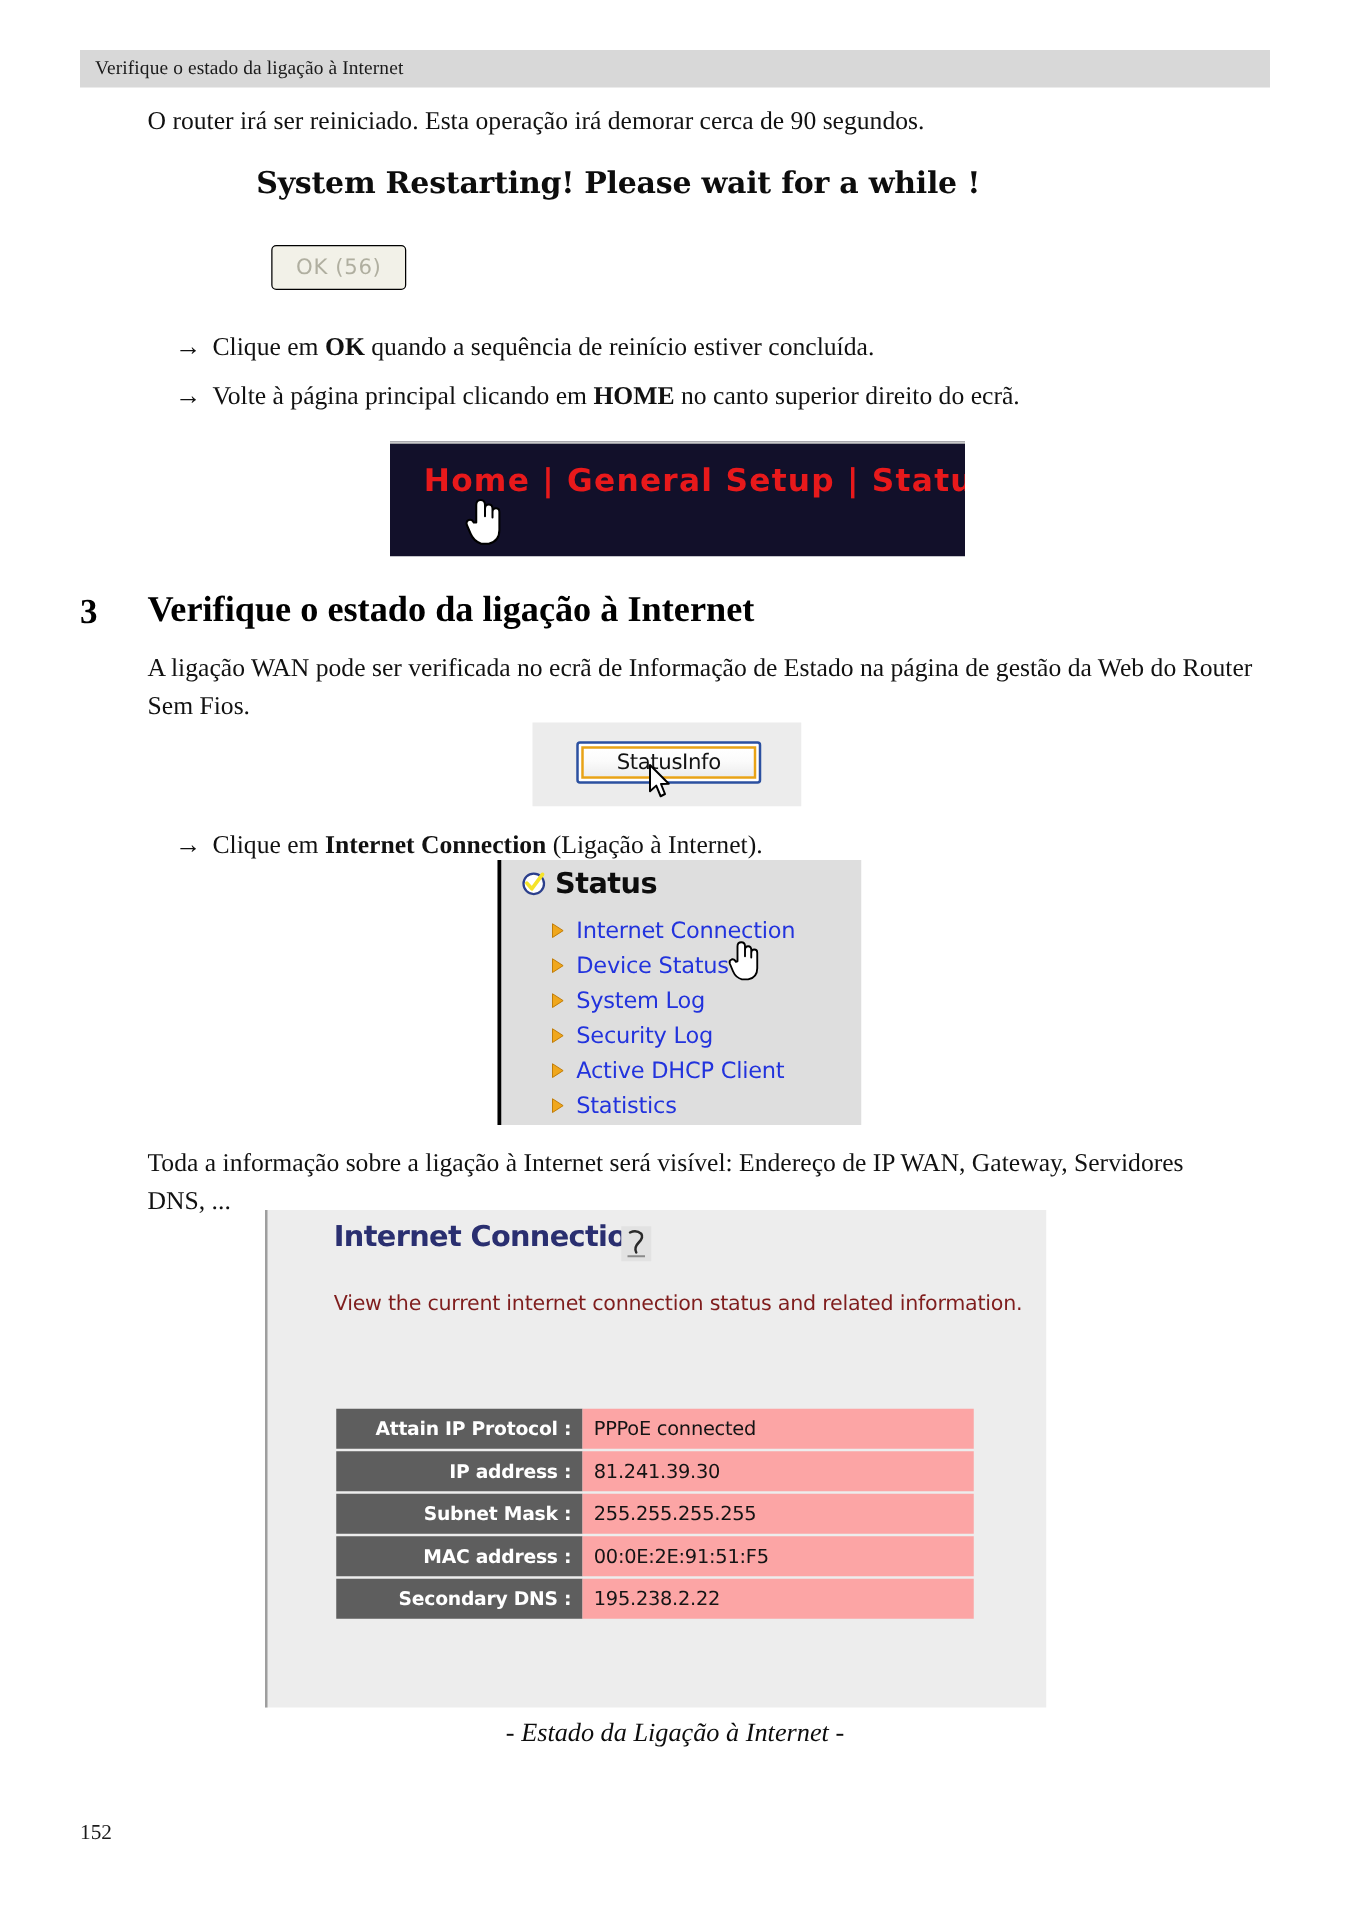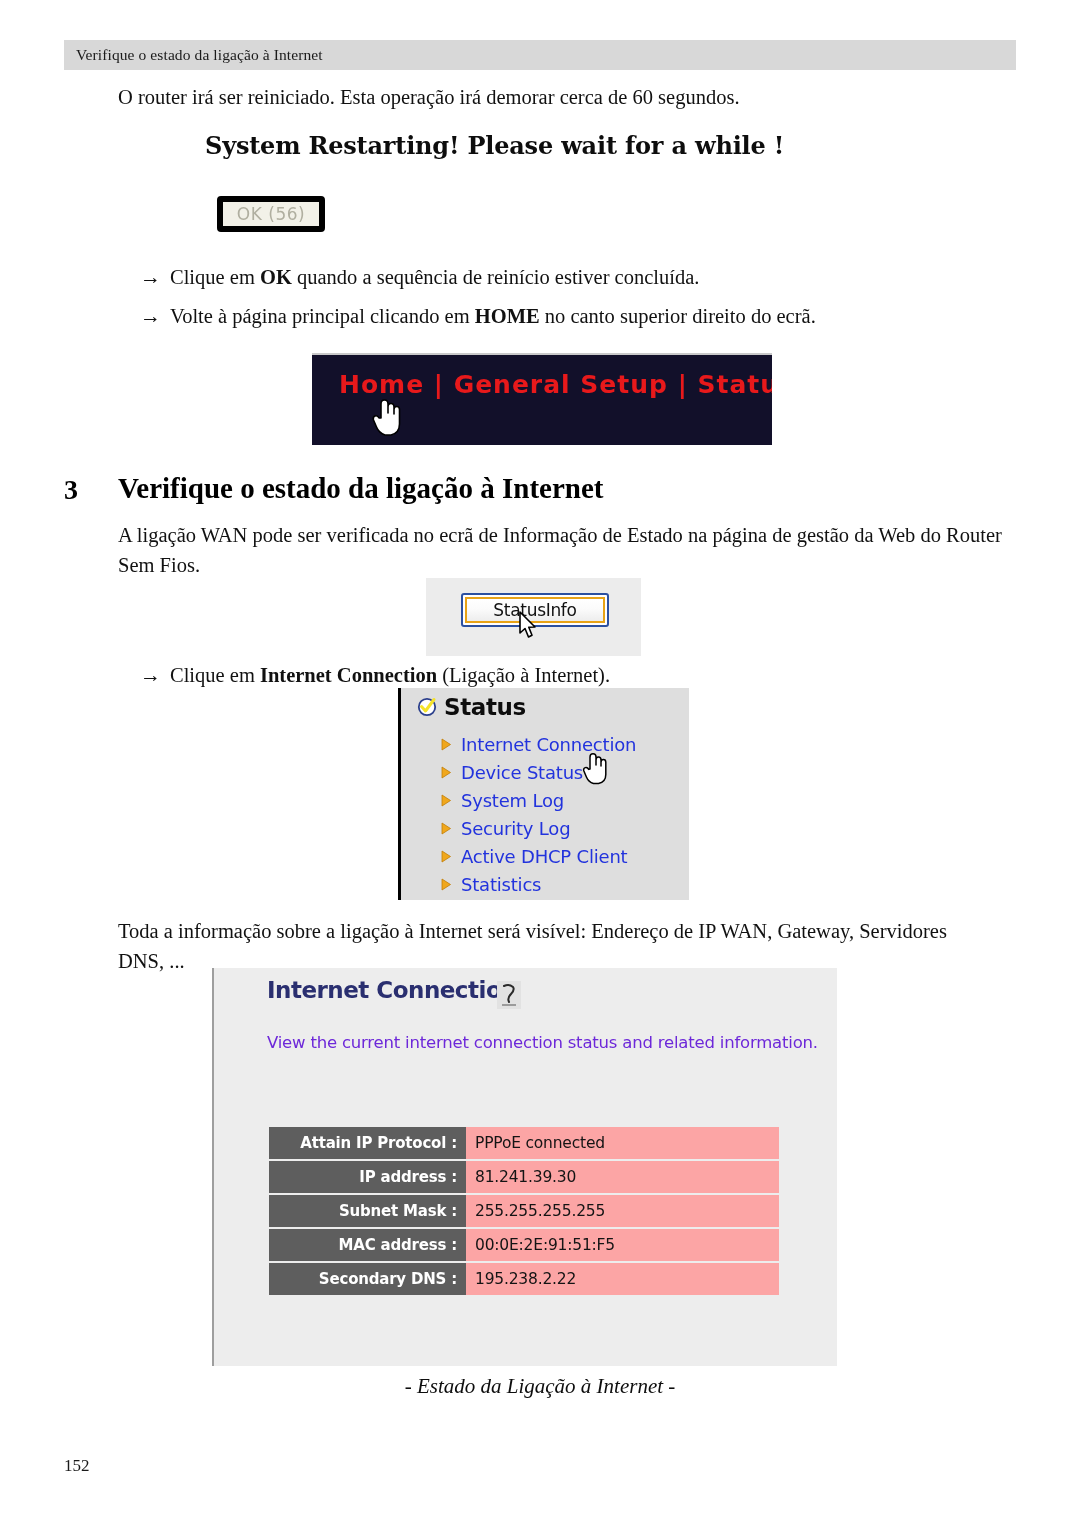--- a/index.html
+++ b/index.html
@@ -74,21 +74,21 @@
     white-space: nowrap;
   }
 
   
   .ok-button {
     position: absolute;
     left: 217px;
     top: 196px;
     width: 108px;
     height: 36px;
-    border: 6px solid #000000;
+    border: 1px solid #000000;
     border-radius: 4px;
     background: #f2f1e8;
     display: flex;
     align-items: center;
     justify-content: center;
     box-sizing: border-box;
   }
   .ok-button-label {
     font-family: "DejaVu Sans", sans-serif;
     font-size: 17px;
@@ -147,21 +147,21 @@
     color: #000;
     white-space: nowrap;
   }
 
   
   .statusinfo-shot {
     position: absolute;
     left: 426px;
     top: 578px;
     width: 215px;
-    height: 78px;
+    height: 67px;
     background: #ececec;
     overflow: hidden;
   }
   .statusinfo-btn {
     position: absolute;
     left: 35px;
     top: 15px;
     width: 148px;
     height: 34px;
     border: 2px solid #2b50a0;
@@ -292,21 +292,21 @@
     width: 26px;
     height: 30px;
   }
   .ic-title-cursor svg { display:block; width:100%; height:100%; }
   .ic-desc {
     position: absolute;
     left: 53px;
     top: 65px;
     font-family: "DejaVu Sans", sans-serif;
     font-size: 16.5px;
-    color: #6d28d9;
+    color: #7f1d1d;
     letter-spacing: -0.2px;
     white-space: nowrap;
   }
   .ic-table {
     position: absolute;
     left: 55px;
     top: 157px;
     width: 510px;
     border-collapse: separate;
     border-spacing: 0 2px;
@@ -359,21 +359,21 @@
     color: #1a1a1a;
   }
 </style>
 </head>
 <body>
 
 <div class="running-header">
   <span class="running-header-text">Verifique o estado da ligação à Internet</span>
 </div>
 
-<div class="para" style="left:118px; top:82px; width:880px;">O router irá ser reiniciado. Esta operação irá demorar cerca de 60 segundos.</div>
+<div class="para" style="left:118px; top:82px; width:880px;">O router irá ser reiniciado. Esta operação irá demorar cerca de 90 segundos.</div>
 
 <div class="sys-restart">System Restarting! Please wait for a while !</div>
 
 <div class="ok-button">
   <span class="ok-button-label">OK (56)</span>
 </div>
 
 <div class="arrow-line" style="left:140px; top:262px;">
   <span class="arrow-glyph">→</span>
   <span><span>Clique em </span><b>OK</b><span> quando a sequência de reinício estiver concluída.</span></span>

